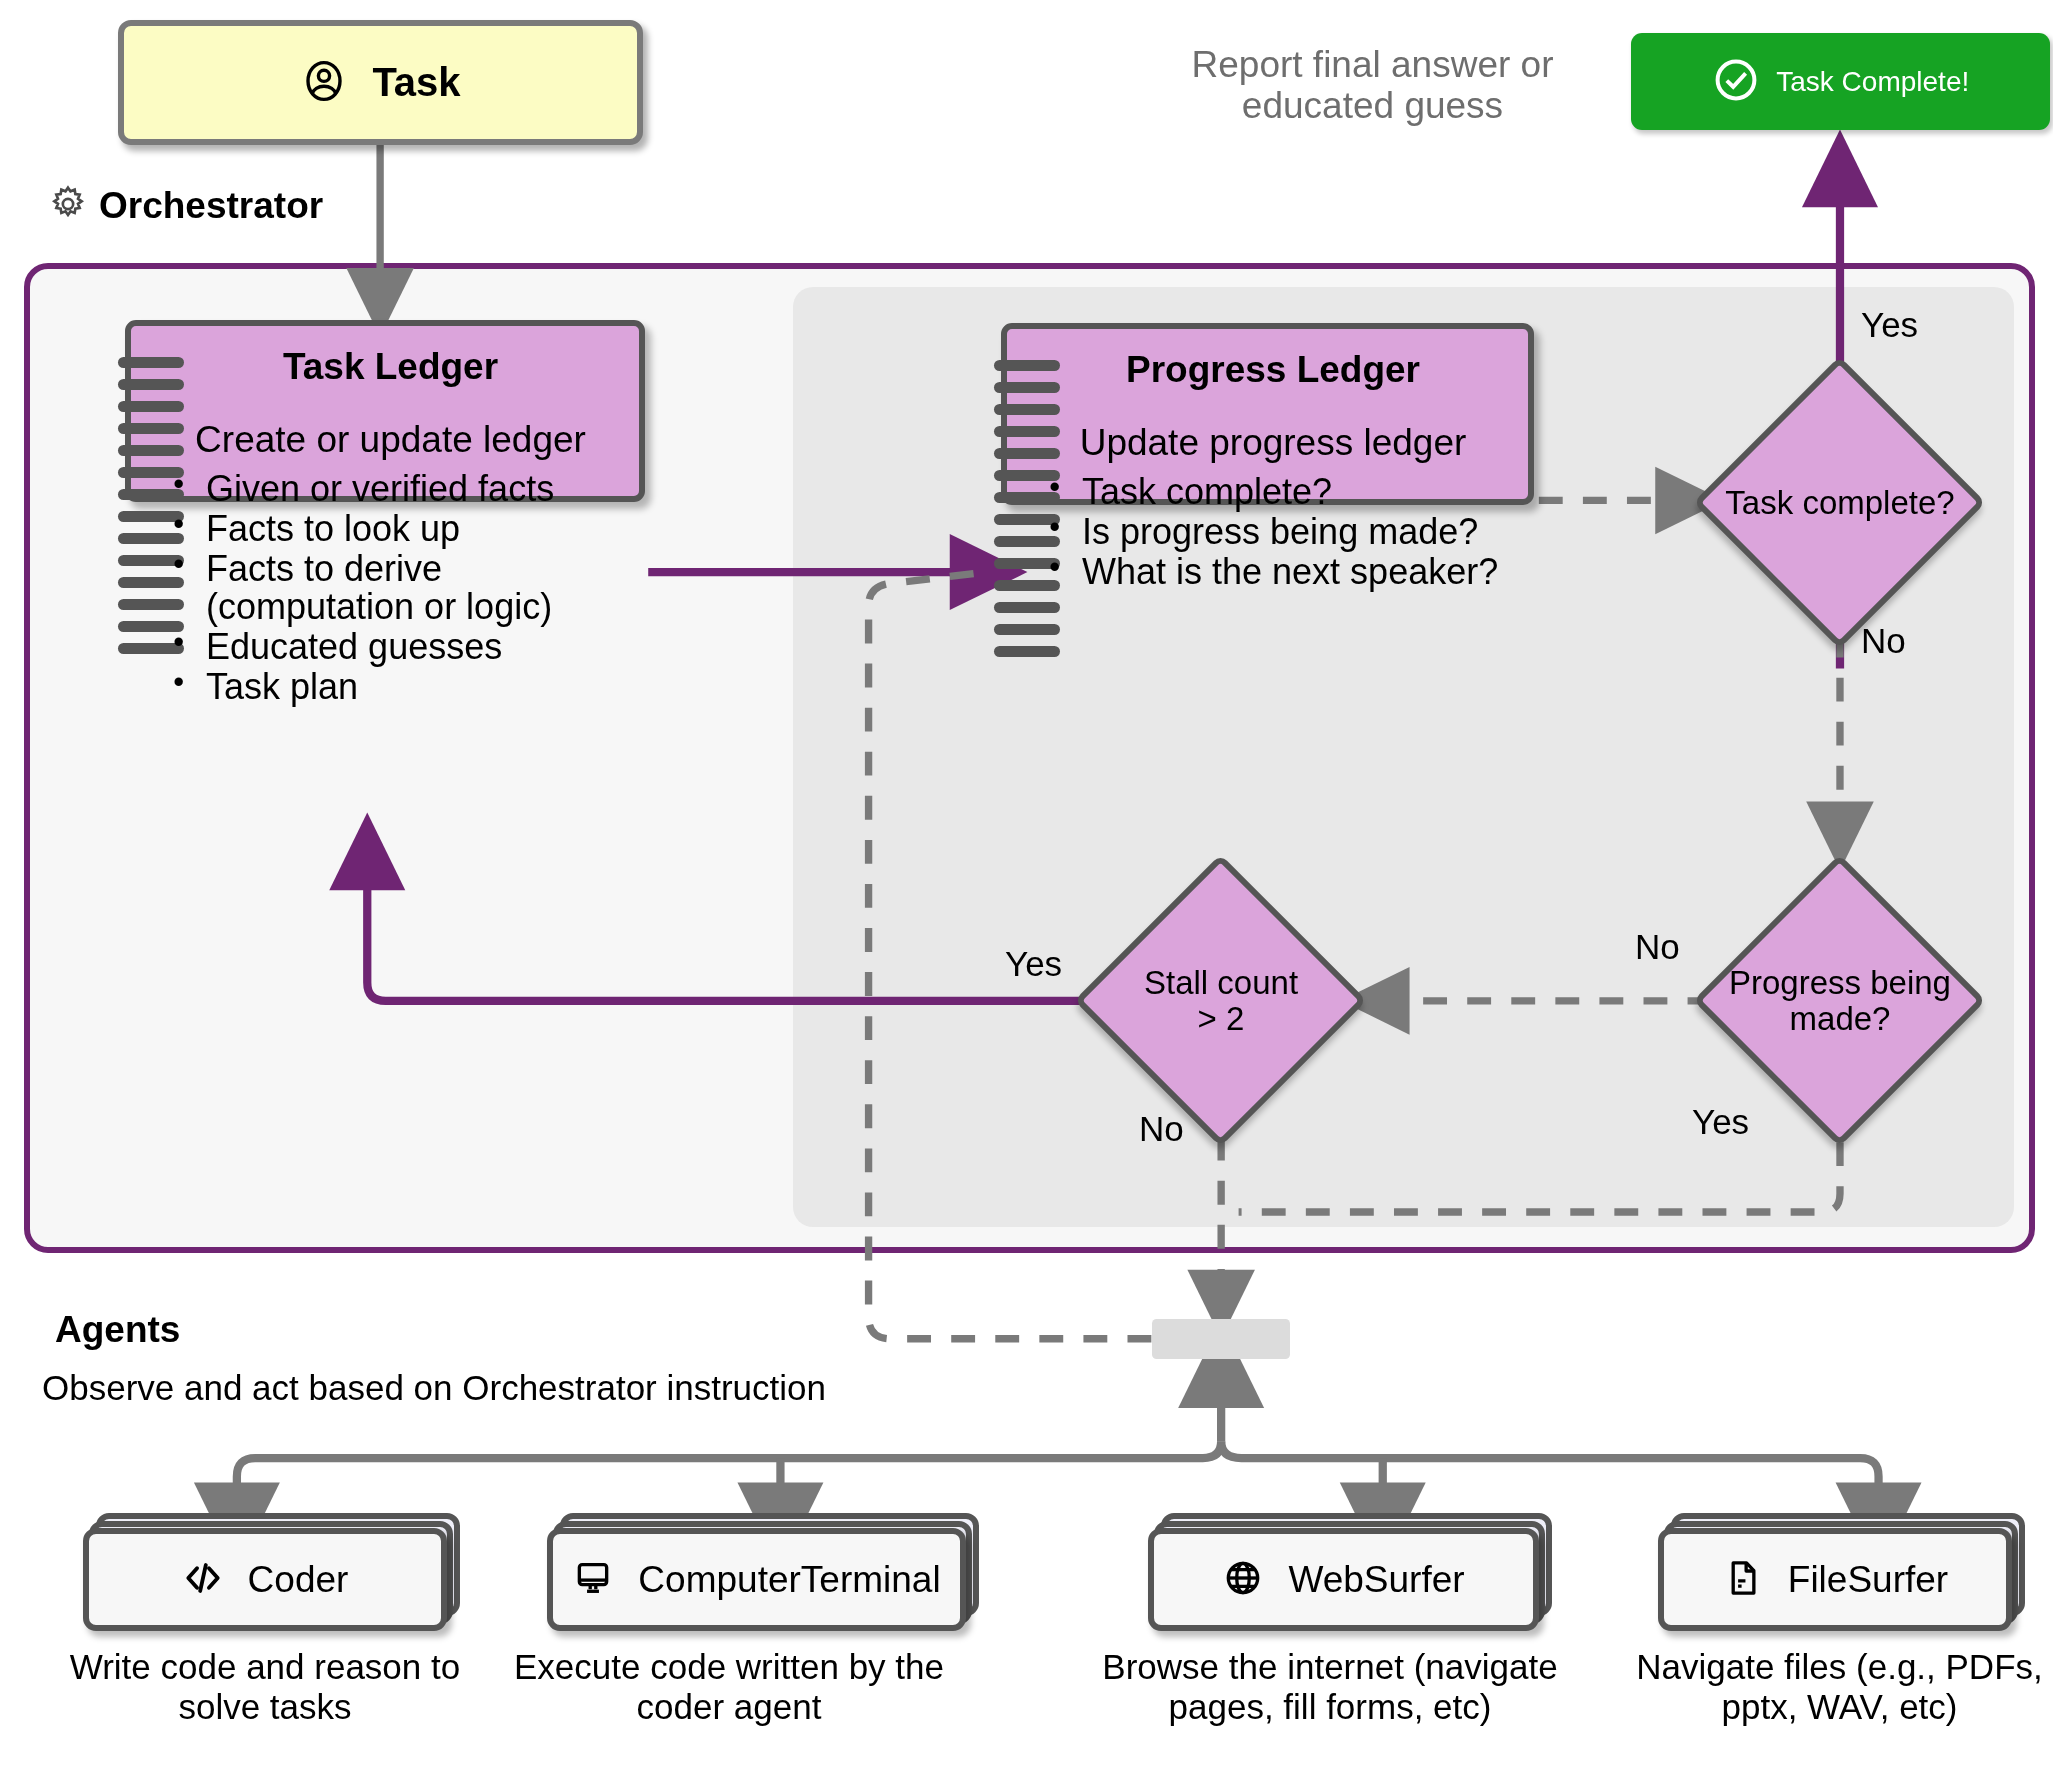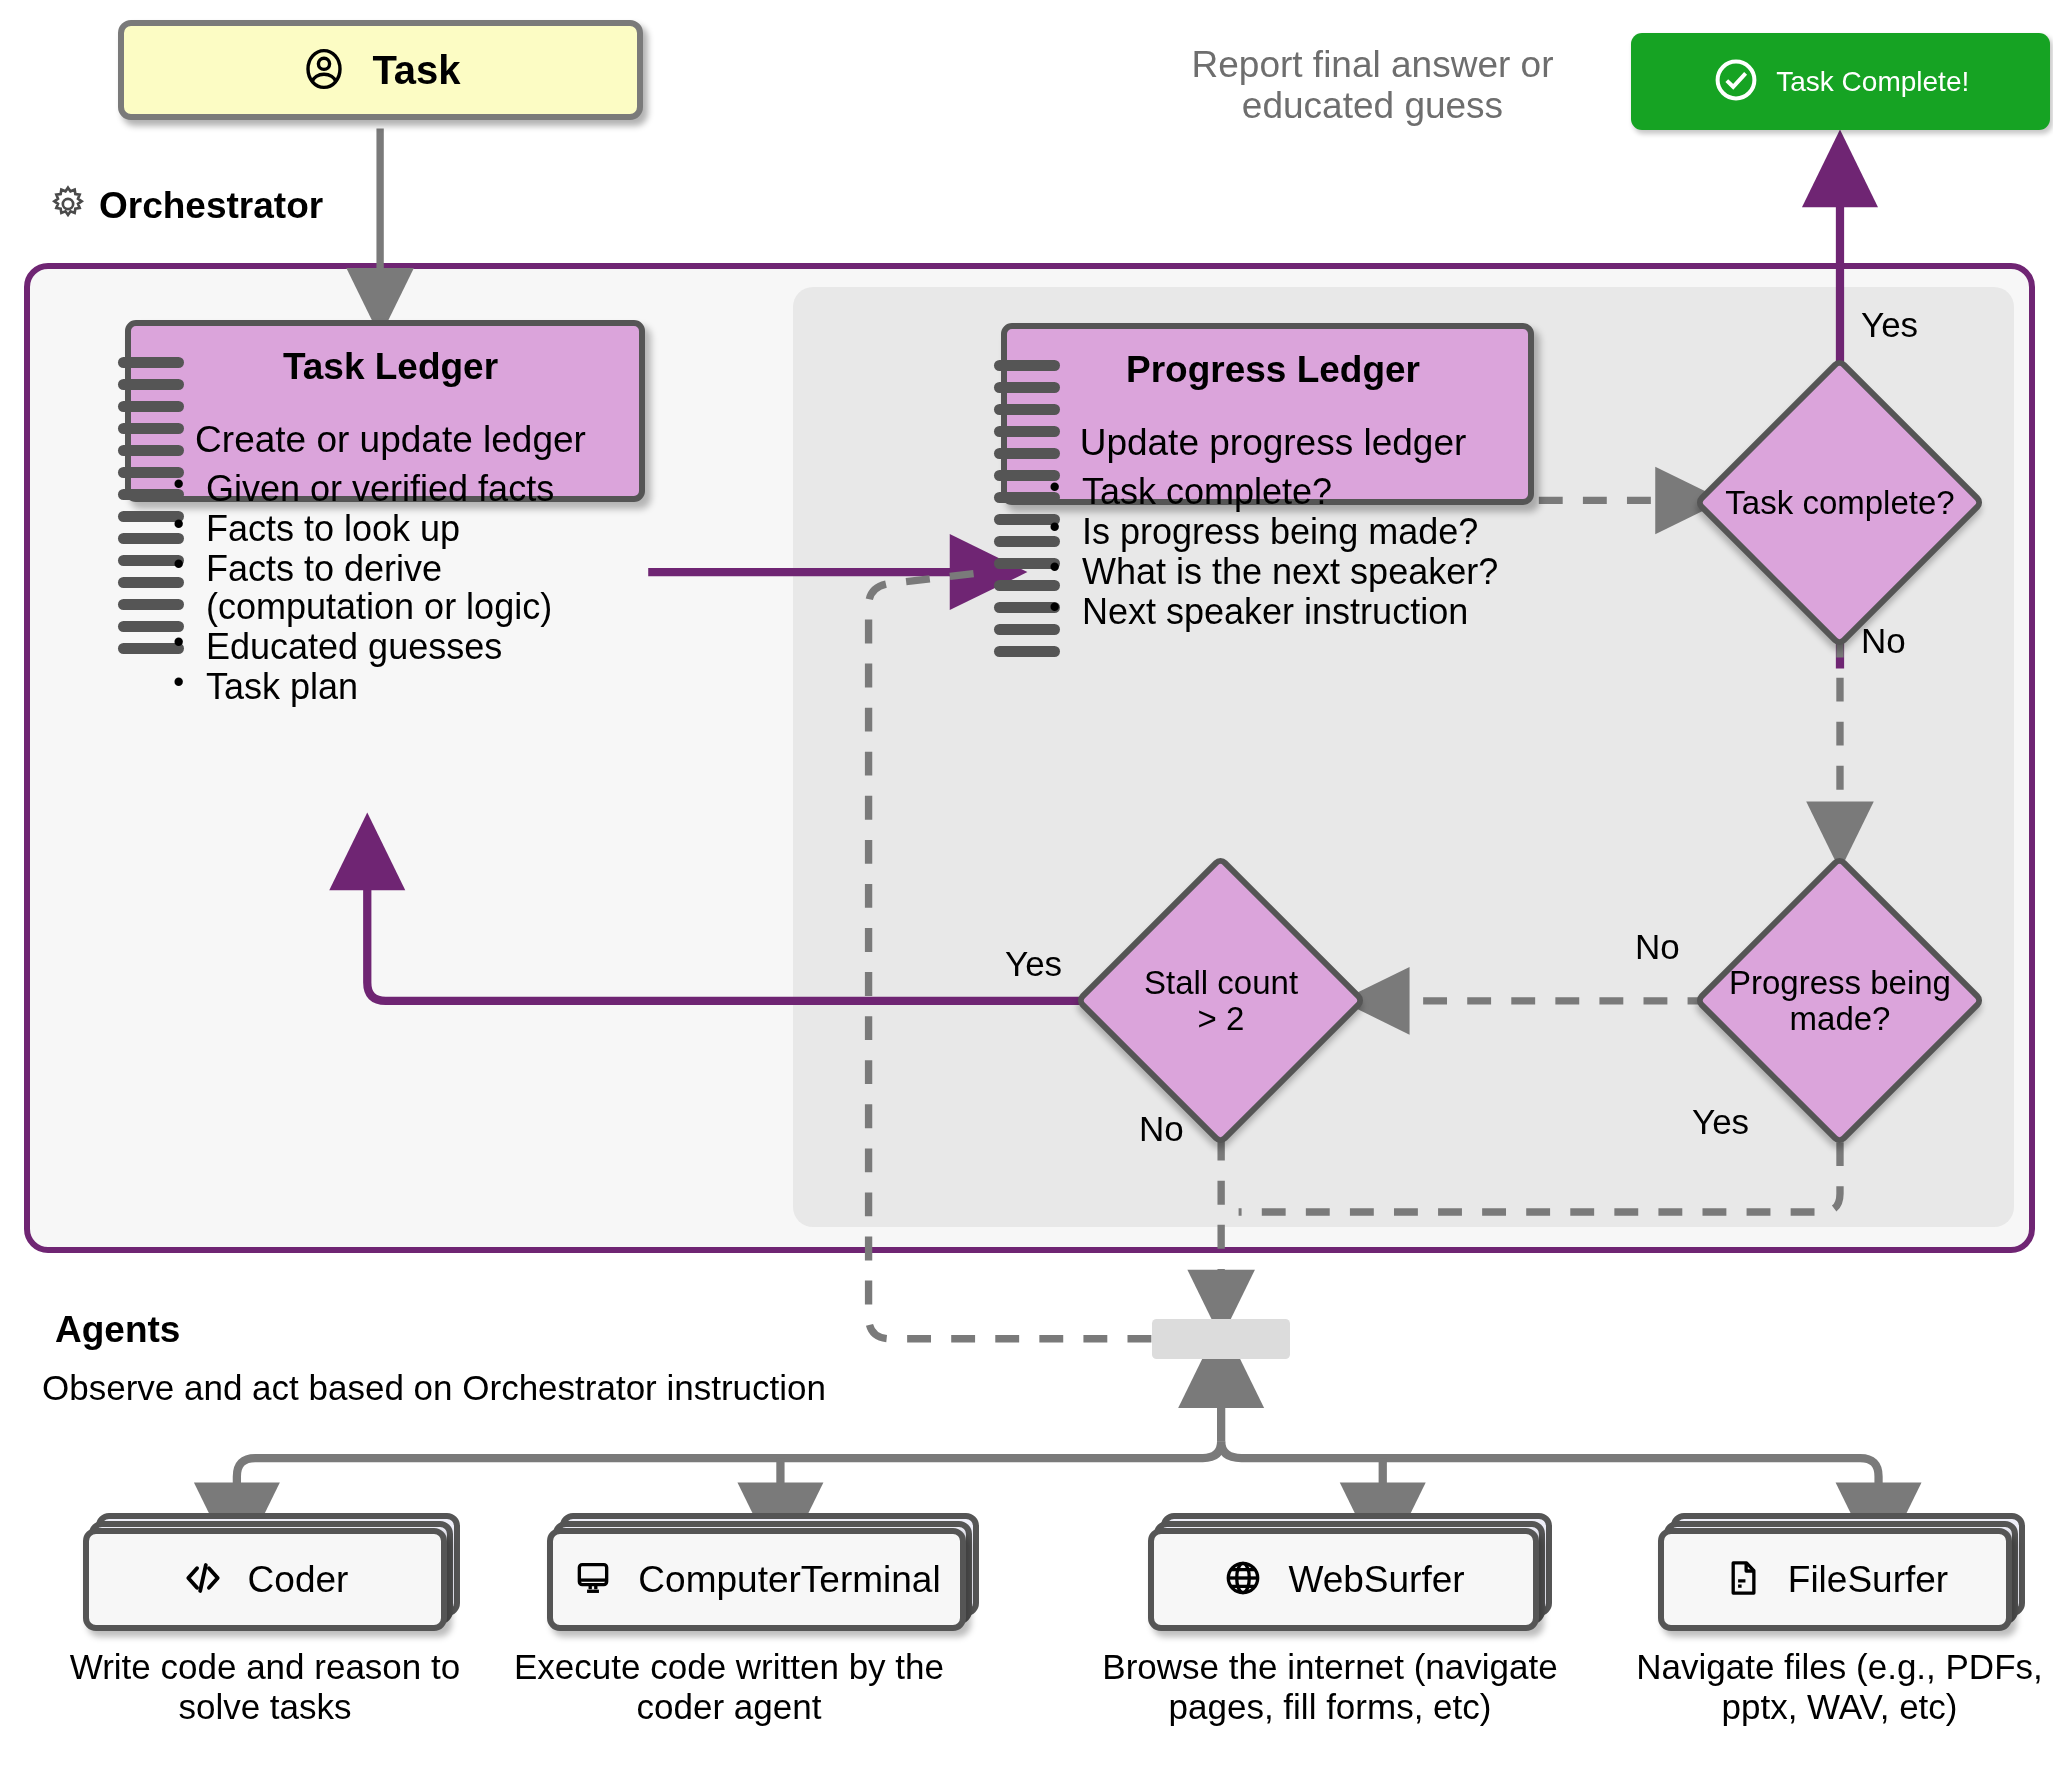--- a/index.html
+++ b/index.html
@@ -2,21 +2,21 @@
 <html style="font-size:14.7px"><head>
 <meta charset="utf-8">
 <style>
   html,body{margin:0;padding:0;background:#ffffff;}
   body{width:2053px;height:1785px;position:relative;overflow:hidden;
        font-family:"Liberation Sans","DejaVu Sans",sans-serif;}
   .abs{position:absolute;}
   svg.layer{position:absolute;left:0;top:0;width:2053px;height:1785px;pointer-events:none;}
 
   
-  #task-box{left:118px;top:20px;width:525px;height:100px;
+  #task-box{left:118px;top:20px;width:525px;height:125px;
     background:#fcfcc4;border:6.4px solid #7a7a7a;border-radius:13px;
     box-shadow:4.6px 5.5px 6.4px rgba(0,0,0,.30);
     display:flex;align-items:center;justify-content:center;gap:24px;box-sizing:border-box;}
   #task-box .lbl{font-size:40px;font-weight:bold;color:#000;}
 
   
   #task-complete{left:1631px;top:33px;width:419px;height:97px;
     background:#16a323;border-radius:11px;box-shadow:2.8px 3.7px 5.5px rgba(0,0,0,.22);
     display:flex;align-items:center;justify-content:center;gap:16.5px;box-sizing:border-box;}
   #task-complete .lbl{font-size:28px;color:#fff;font-weight:400;}
@@ -210,21 +210,20 @@
       <i></i>
       <i></i>
       <i></i>
   </div>
   <div class="title">Progress Ledger</div>
   <div class="sub">Update progress ledger</div>
   <ul>
     <li>Task complete?</li>
     <li>Is progress being made?</li>
     <li>What is the next speaker?</li>
-    <li>Next speaker instruction</li>
   </ul>
 </div>
 
 <div class="dwrap" style="left:1694px;top:357px;width:292px;height:292px;">
   <div class="diamond" style="width:207px;height:207px;margin:42px 0 0 42px;"></div>
   <div class="dtext">Task complete?</div>
 </div>
 
 <div class="dwrap" style="left:1694px;top:855px;width:292px;height:292px;">
   <div class="diamond" style="width:207px;height:207px;margin:42px 0 0 42px;"></div>

